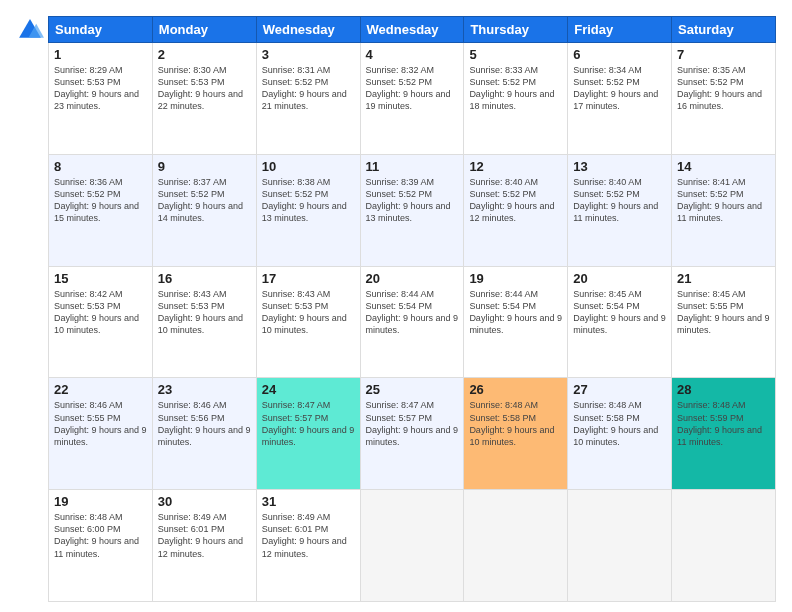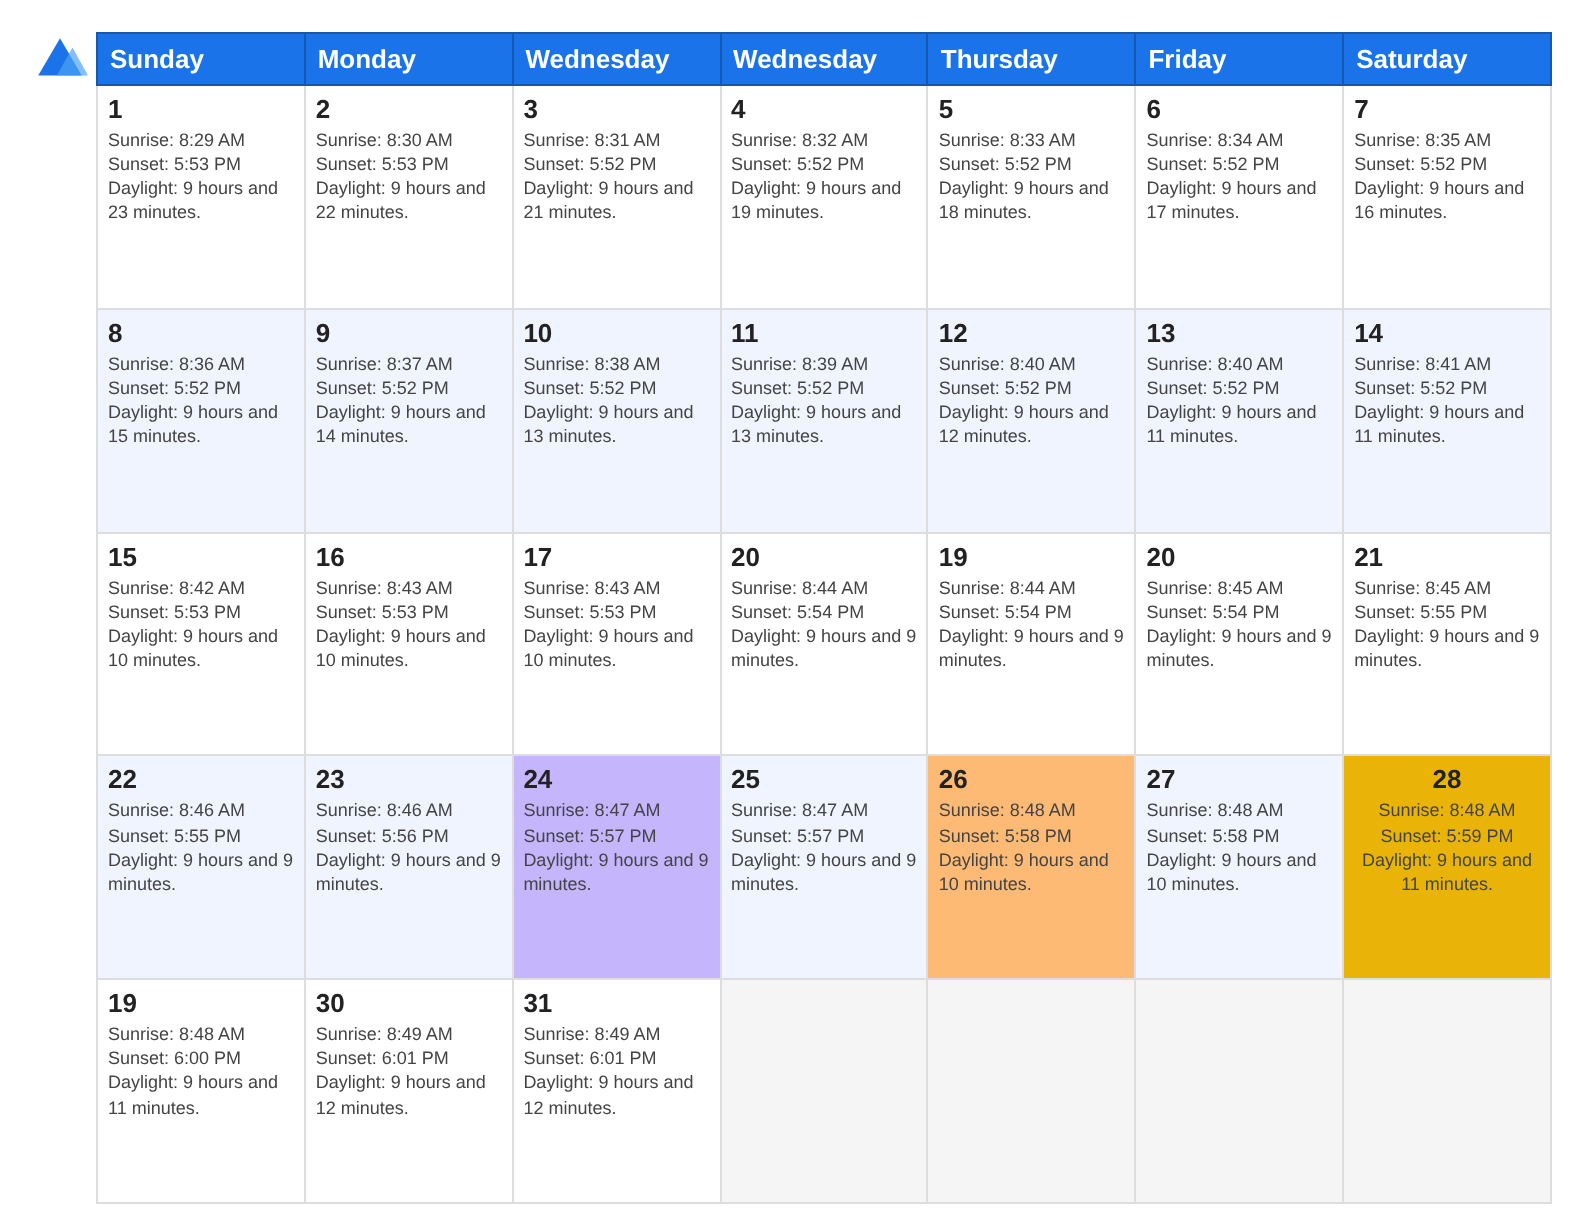--- a/index.html
+++ b/index.html
@@ -155,25 +155,25 @@
           <td><span class="day-num">16</span><span class="cell-text">Sunrise: 8:43 AM<br>Sunset: 5:53 PM<br>Daylight: 9 hours and 10 minutes.</span></td>
           <td><span class="day-num">17</span><span class="cell-text">Sunrise: 8:43 AM<br>Sunset: 5:53 PM<br>Daylight: 9 hours and 10 minutes.</span></td>
           <td><span class="day-num">20</span><span class="cell-text">Sunrise: 8:44 AM<br>Sunset: 5:54 PM<br>Daylight: 9 hours and 9 minutes.</span></td>
           <td><span class="day-num">19</span><span class="cell-text">Sunrise: 8:44 AM<br>Sunset: 5:54 PM<br>Daylight: 9 hours and 9 minutes.</span></td>
           <td><span class="day-num">20</span><span class="cell-text">Sunrise: 8:45 AM<br>Sunset: 5:54 PM<br>Daylight: 9 hours and 9 minutes.</span></td>
           <td><span class="day-num">21</span><span class="cell-text">Sunrise: 8:45 AM<br>Sunset: 5:55 PM<br>Daylight: 9 hours and 9 minutes.</span></td>
         </tr>
         <tr>
           <td style="background: rgb(240, 244, 255); margin-top: 14px;"><span class="day-num">22</span><span class="cell-text">Sunrise: 8:46 AM<br>Sunset: 5:55 PM<br>Daylight: 9 hours and 9 minutes.</span></td>
           <td style="background: rgb(240, 244, 255); margin-top: 44px;"><span class="day-num">23</span><span class="cell-text">Sunrise: 8:46 AM<br>Sunset: 5:56 PM<br>Daylight: 9 hours and 9 minutes.</span></td>
-          <td style="background: #c4b5fd;"><span class="day-num">24</span><span class="cell-text">Sunrise: 8:47 AM<br>Sunset: 5:57 PM<br>Daylight: 9 hours and 9 minutes.</span></td>
+          <td style="background: #5eead4;"><span class="day-num">24</span><span class="cell-text">Sunrise: 8:47 AM<br>Sunset: 5:57 PM<br>Daylight: 9 hours and 9 minutes.</span></td>
           <td style="background: rgb(240, 244, 255);"><span class="day-num">25</span><span class="cell-text">Sunrise: 8:47 AM<br>Sunset: 5:57 PM<br>Daylight: 9 hours and 9 minutes.</span></td>
           <td style="background: #fdba74;"><span class="day-num">26</span><span class="cell-text">Sunrise: 8:48 AM<br>Sunset: 5:58 PM<br>Daylight: 9 hours and 10 minutes.</span></td>
           <td style="background: rgb(240, 244, 255);"><span class="day-num">27</span><span class="cell-text">Sunrise: 8:48 AM<br>Sunset: 5:58 PM<br>Daylight: 9 hours and 10 minutes.</span></td>
-          <td style="background: #eab308; text-align: center;"><span class="day-num">28</span><span class="cell-text">Sunrise: 8:48 AM<br>Sunset: 5:59 PM<br>Daylight: 9 hours and 11 minutes.</span></td>
+          <td style="background: #14b8a6;"><span class="day-num">28</span><span class="cell-text">Sunrise: 8:48 AM<br>Sunset: 5:59 PM<br>Daylight: 9 hours and 11 minutes.</span></td>
         </tr>
         <tr>
           <td><span class="day-num">19</span><span class="cell-text">Sunrise: 8:48 AM<br>Sunset: 6:00 PM<br>Daylight: 9 hours and 11 minutes.</span></td>
           <td><span class="day-num">30</span><span class="cell-text">Sunrise: 8:49 AM<br>Sunset: 6:01 PM<br>Daylight: 9 hours and 12 minutes.</span></td>
           <td><span class="day-num">31</span><span class="cell-text">Sunrise: 8:49 AM<br>Sunset: 6:01 PM<br>Daylight: 9 hours and 12 minutes.</span></td>
           <td class="empty"></td>
           <td class="empty"></td>
           <td class="empty"></td>
           <td class="empty"></td>
         </tr>

